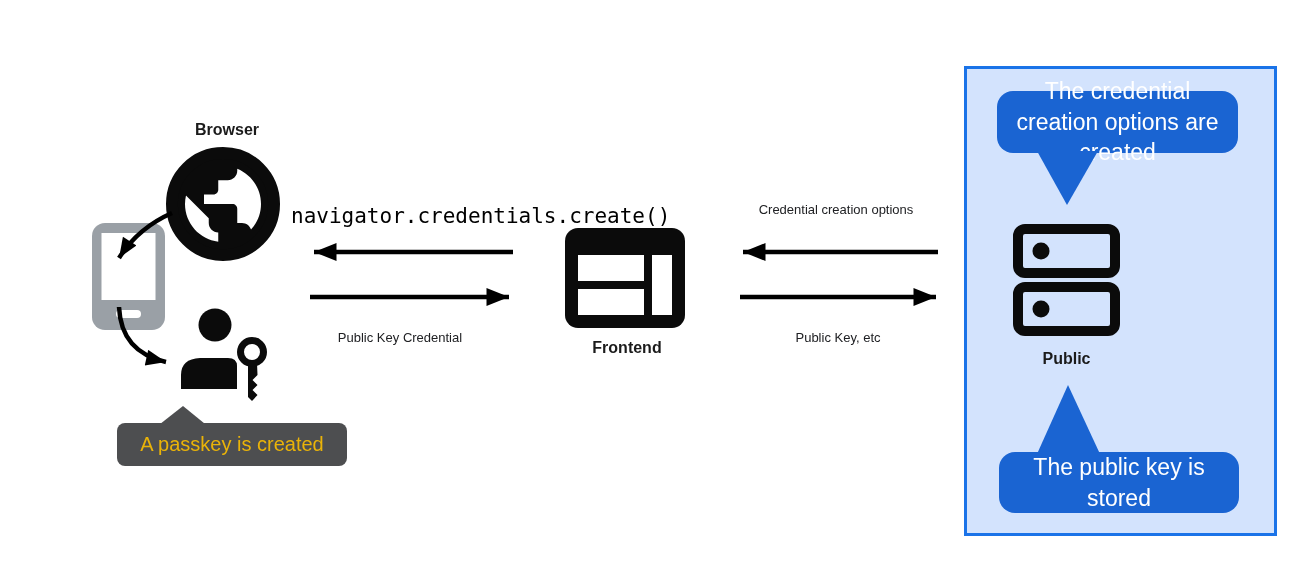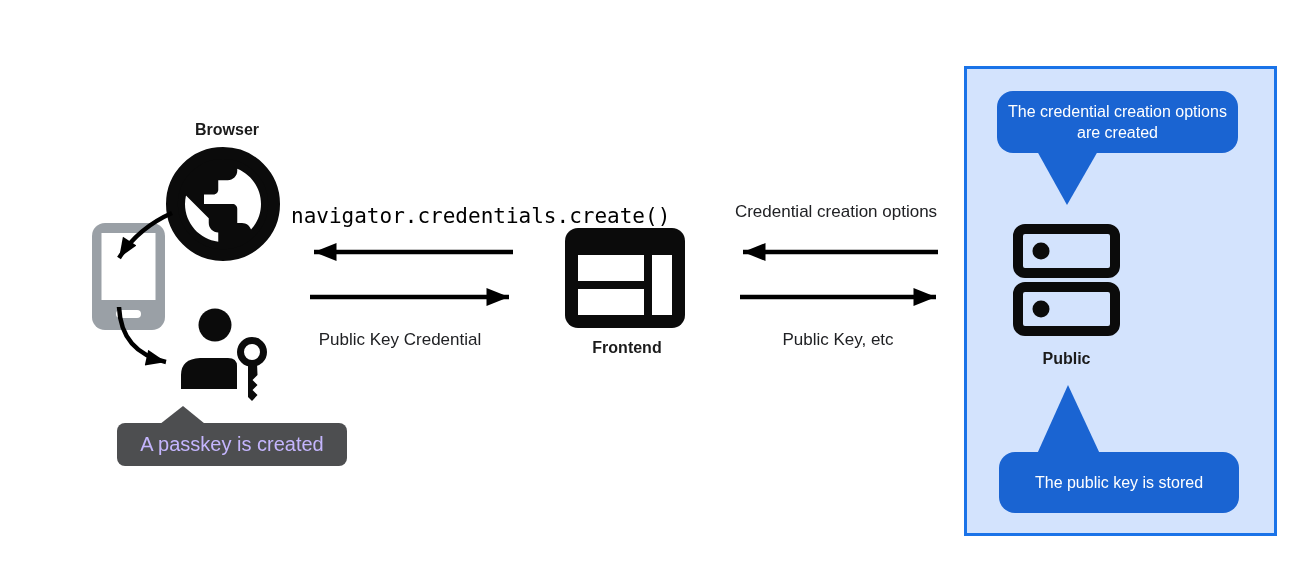--- a/index.html
+++ b/index.html
@@ -1,50 +1,50 @@
 <!DOCTYPE html>
 <html><head>
 <meta charset="utf-8">
 <style>
   html,body{margin:0;padding:0;background:#fff;}
   .canvas{
     position:relative;width:1310px;height:568px;background:#ffffff;overflow:hidden;
     font-family:"Liberation Sans",sans-serif;color:#202124;
   }
   .abs{position:absolute;}
-  .lbl{position:absolute;font-size:17px;line-height:1.2;color:#202124;text-align:center;}
+  .lbl{position:absolute;font-size:13px;line-height:1.2;color:#202124;text-align:center;}
   .lbl.bold{font-weight:bold;font-size:16px;color:#1b1b1b;}
   .mono{
     position:absolute;font-family:"DejaVu Sans Mono",monospace;
     font-size:21px;color:#000;white-space:nowrap;
   }
   .uv-label{
     position:absolute;left:40px;top:279px;background:#ffffff;padding:1px 3px;
     font-size:17.5px;white-space:nowrap;z-index:6;color:#1f2124;
   }
   
   .tooltip{
     position:absolute;left:117px;top:423px;width:230px;height:43px;border-radius:8px;
-    background:#4d4e50;color:#c4b5fd;font-size:20px;display:flex;align-items:center;
+    background:#4d4e50;color:#eab308;font-size:20px;display:flex;align-items:center;
     justify-content:center;white-space:nowrap;z-index:4;
   }
   .tooltip-ptr{
     position:absolute;left:155px;top:406px;width:0;height:0;z-index:4;
     border-left:28px solid transparent;border-right:27px solid transparent;
     border-bottom:22px solid #4d4e50;
   }
   
   .panel{
     position:absolute;left:964px;top:66px;width:307px;height:464px;
     background:#d3e3fd;border:3px solid #1a73e8;z-index:1;
   }
   .bubble{
     position:absolute;background:#1a64d2;color:#ffffff;border-radius:16px;
     display:flex;align-items:center;justify-content:center;text-align:center;
-    font-size:16px;line-height:1.32;
+    font-size:23px;line-height:1.32;
   }
   .bubble.top{left:30px;top:22px;width:241px;height:62px;padding:0 8px;box-sizing:border-box;}
   .bubble.bottom{left:32px;top:383px;width:240px;height:61px;padding:0 30px;box-sizing:border-box;}
   .ptr-down{
     position:absolute;left:70px;top:82px;width:0;height:0;
     border-left:30px solid transparent;border-right:31px solid transparent;
     border-top:54px solid #1a64d2;
   }
   .ptr-up{
     position:absolute;left:70px;top:316px;width:0;height:0;

